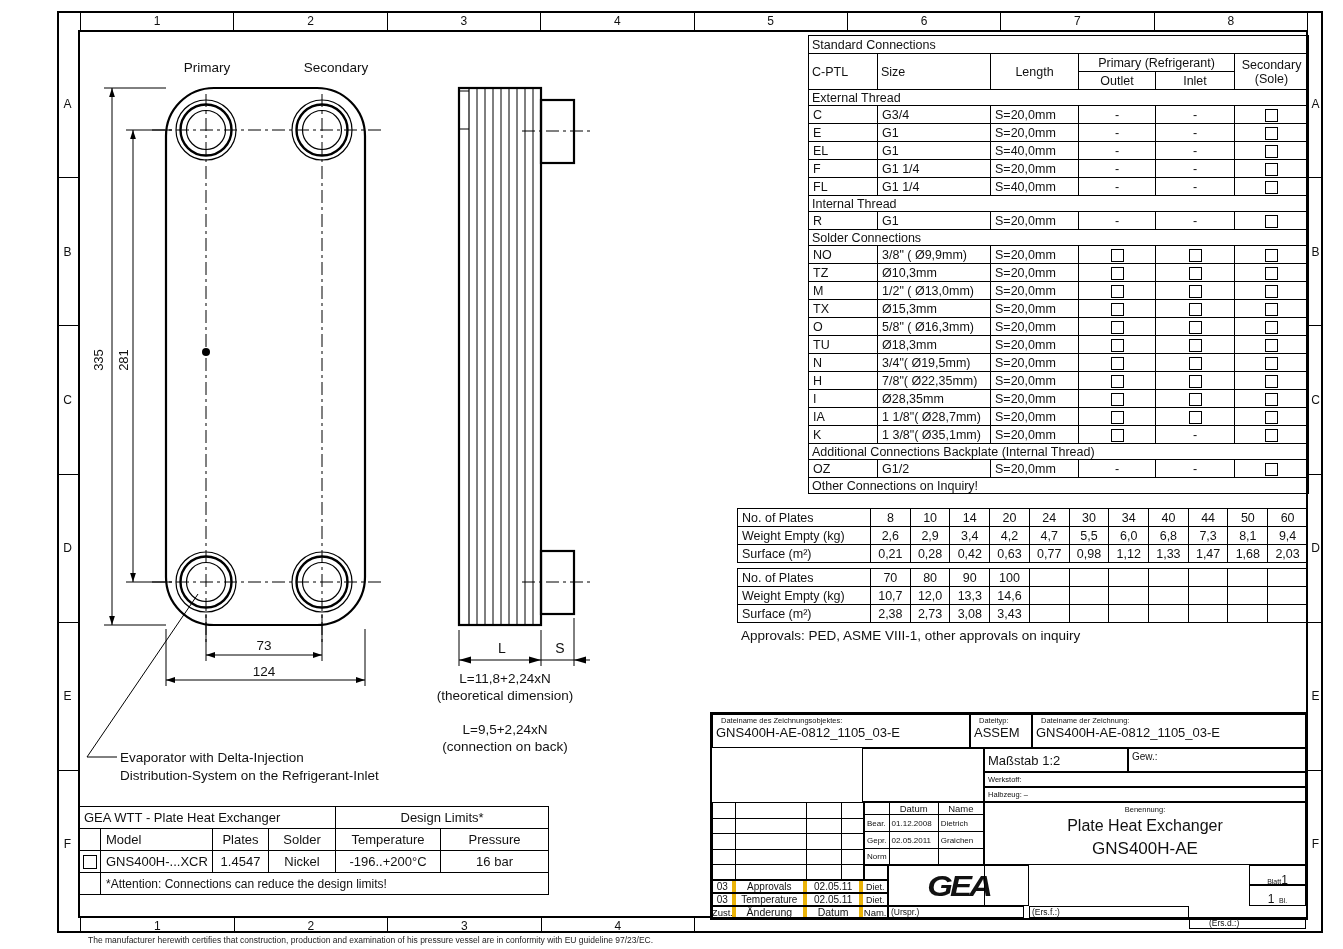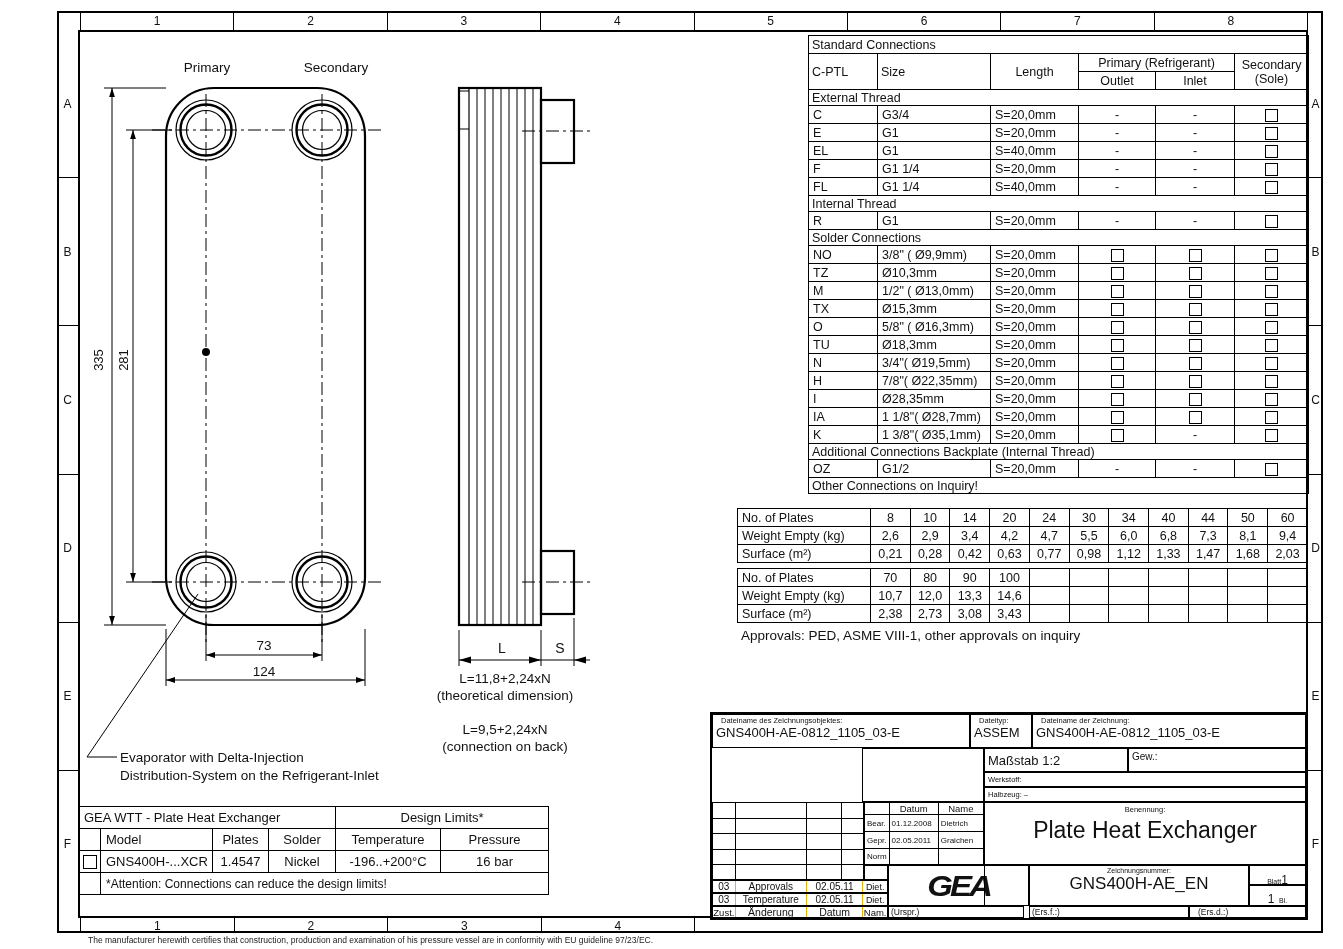--- a/index.html
+++ b/index.html
@@ -54,21 +54,21 @@
   .tb-val{font-size:13px;padding-left:3px;}
   .tb-company{font-size:7.5px;text-align:center;line-height:1.4;padding-top:3px;}
   .apr-row{display:flex;box-sizing:border-box;}
   .apr-c{border-right:1px solid #000;border-bottom:1px solid #000;box-sizing:border-box;font-size:8px;display:flex;align-items:center;padding-left:2px;overflow:hidden;}
   .apr-c:last-child{border-right:none;}
   .apr-h{font-size:9.5px;justify-content:center;padding-left:0;}
   .ga-row{display:flex;height:15.6px;box-sizing:border-box;}
   .ga-row>div{border-right:1px solid #000;border-bottom:1px solid #000;box-sizing:border-box;}
   .ga-row>div:last-child{border-right:none;}
   .rev-row{display:flex;}
-  .rev-c{border-right:1px solid #eab308;box-sizing:border-box;font-size:10px;display:flex;align-items:center;justify-content:center;height:100%;overflow:hidden;}
+  .rev-c{border-right:4px solid #eab308;box-sizing:border-box;font-size:10px;display:flex;align-items:center;justify-content:center;height:100%;overflow:hidden;}
   .rev-c:last-child{border-right:none;}
   .gea-logo{font-weight:900;font-style:italic;font-size:33px;letter-spacing:-3px;transform:scaleY(0.92);}
   .flexc{display:flex;align-items:center;justify-content:center;}
   #cert-footer{left:88px;top:935px;font-size:8.5px;color:#222;}
   svg text{font-family:"Liberation Sans",sans-serif;fill:#111;}
 </style>
 </head>
 <body>
 
 <div class="abs" id="outer-frame"></div>
@@ -598,21 +598,22 @@
     <div class="apr-row" style="height:16px">
       <div class="apr-c" style="width:25px">Norm</div>
       <div class="apr-c" style="width:50px"></div>
       <div class="apr-c" style="width:45px"></div>
     </div>
   </div>
   <div class="tbc" style="left:152px;top:151px;width:24px;height:15px"></div>
 
   <div class="tbc" style="left:272px;top:88px;width:322px;height:63px;text-align:center">
     <div style="font-size:7.5px;padding-top:2px">Benennung:</div>
-    <div style="font-size:23px;line-height:1.45">Plate Heat Exchanger</div>
+    <div style="font-size:16px;line-height:1.45">Plate Heat Exchanger</div>
+    <div style="font-size:17px;line-height:1.45">GNS400H-AE</div>
   </div>
 
   <div class="tbc rev-row" style="left:0;top:166px;width:176px;height:13px">
     <div class="rev-c" style="width:23px">03</div>
     <div class="rev-c" style="width:72px">Approvals</div>
     <div class="rev-c" style="width:57px">02.05.11</div>
     <div class="rev-c" style="width:24px;font-size:9px">Diet.</div>
   </div>
   <div class="tbc rev-row" style="left:0;top:179px;width:176px;height:13px">
     <div class="rev-c" style="width:23px">03</div>
@@ -624,29 +625,25 @@
     <div class="rev-c" style="width:23px;font-size:9.5px">Zust.</div>
     <div class="rev-c" style="width:72px;font-size:10.5px">Änderung</div>
     <div class="rev-c" style="width:57px;font-size:10.5px">Datum</div>
     <div class="rev-c" style="width:24px;font-size:9.5px">Nam.</div>
   </div>
 
   <div class="tbc flexc" style="left:176px;top:151px;width:141px;height:41px">
     <span class="gea-logo">GEA</span>
   </div>
   <div class="tbc" style="left:272px;top:151px;width:45px;height:41px"></div>
-  <div class="tbc" style="left:317px;top:151px;width:220px;height:41px;text-align:center">
-    <div style="font-size:7px;padding-top:1px">Zeichnungsnummer:</div>
-    <div style="font-size:17px">GNS400H-AE_EN</div>
-  </div>
   <div class="tbc" style="left:537px;top:151px;width:57px;height:20px;padding-top:4px;text-align:center">
     <span class="tb-tiny">Blatt</span><span style="font-size:12px">1</span>
   </div>
   <div class="tbc" style="left:537px;top:171px;width:57px;height:21px;padding-top:3px;text-align:center">
     <span style="font-size:12px">1</span>&nbsp;<span class="tb-tiny">Bl.</span>
   </div>
 
   <div class="tbc" style="left:176px;top:192px;width:136px;height:12px;font-size:8.5px;padding-left:2px">(Urspr.)</div>
   <div class="tbc" style="left:317px;top:192px;width:160px;height:12px;font-size:8.5px;padding-left:2px">(Ers.f.:)</div>
-  <div class="tbc" style="left:477px;top:192px;width:117px;height:12px;font-size:8.5px;padding-left:8px">(Ers.d.:)</div>
+  <div class="tbc" style="left:477px;top:203px;width:117px;height:12px;font-size:8.5px;padding-left:19px">(Ers.d.:)</div>
 </div>
 
 <div class="abs" id="cert-footer">The manufacturer herewith certifies that construction, production and examination of his pressure vessel are in conformity with EU guideline 97/23/EC.</div>
 
 </body></html>

